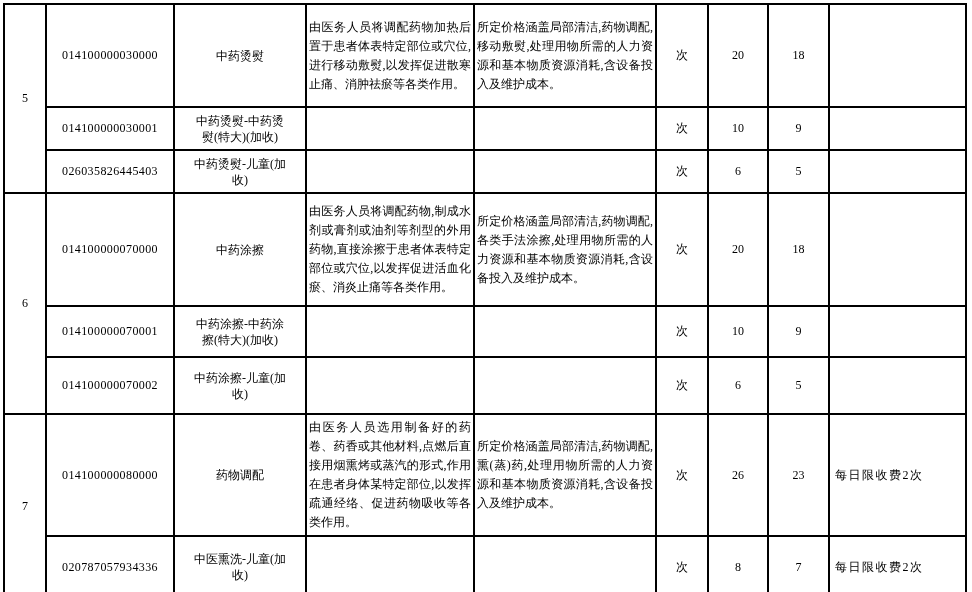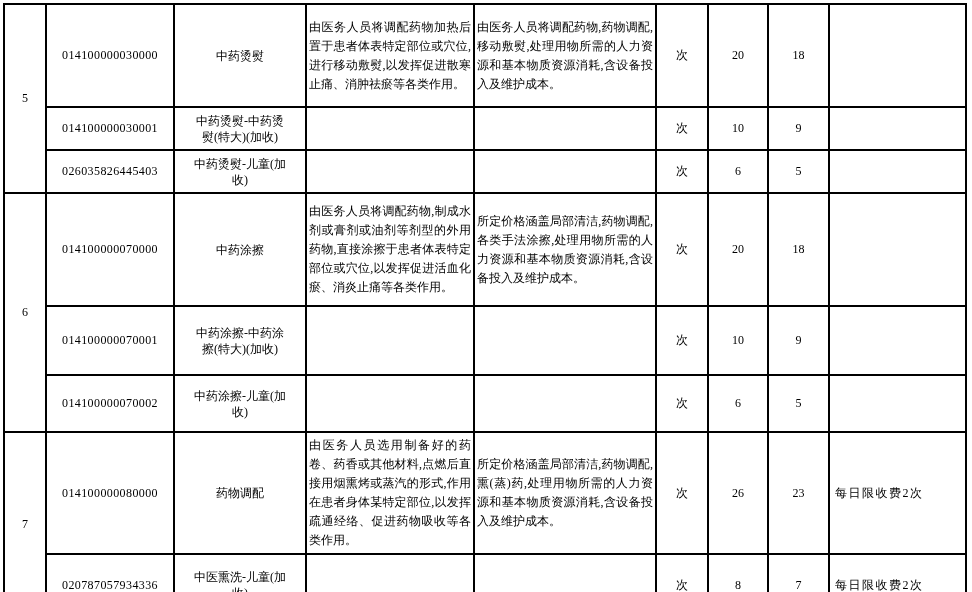--- a/index.html
+++ b/index.html
@@ -35,21 +35,21 @@
   col.c-desc { width: 168px; }
   col.c-scope{ width: 182px; }
   col.c-unit { width: 52px; }
   col.c-p1   { width: 60px; }
   col.c-p2   { width: 61px; }
   col.c-note { width: 137px; }
 
   tr.r-tall1 { height: 103px; }
   tr.r-short { height: 43px; }
   tr.r-tall2 { height: 113px; }
-  tr.r-short2{ height: 69px; }
+  tr.r-short2{ height: 51px; }
   tr.r-short3{ height: 57px; }
   tr.r-tall3 { height: 108px; }
   tr.r-last  { height: 62px; }
 
   td.cell-desc, td.cell-scope {
     text-align: justify;
     line-height: 19px;
     padding: 3px 2px;
     font-size: 12px;
   }
@@ -85,21 +85,21 @@
         <col class="c-p2">
         <col class="c-note">
     </colgroup>
     <tbody>
 
       <tr class="r-tall1">
         <td class="cell-num" rowspan="3">5</td>
         <td class="cell-code">014100000030000</td>
         <td class="cell-name">中药烫熨</td>
         <td class="cell-desc">由医务人员将调配药物加热后置于患者体表特定部位或穴位,进行移动敷熨,以发挥促进散寒止痛、消肿祛瘀等各类作用。</td>
-        <td class="cell-scope">由医务人员将调配药物,药物调配,移动敷熨,处理用物所需的人力资源和基本物质资源消耗,含设备投入及维护成本。</td>
+        <td class="cell-scope">所定价格涵盖局部清洁,药物调配,移动敷熨,处理用物所需的人力资源和基本物质资源消耗,含设备投入及维护成本。</td>
         <td class="cell-unit">次</td>
         <td class="cell-price">20</td>
         <td class="cell-price">18</td>
         <td class="cell-note"></td>
       </tr>
       <tr class="r-short">
         <td class="cell-code">014100000030001</td>
         <td class="cell-name">中药烫熨-中药烫熨(特大)(加收)</td>
         <td class="cell-desc"></td>
         <td class="cell-scope"></td>

